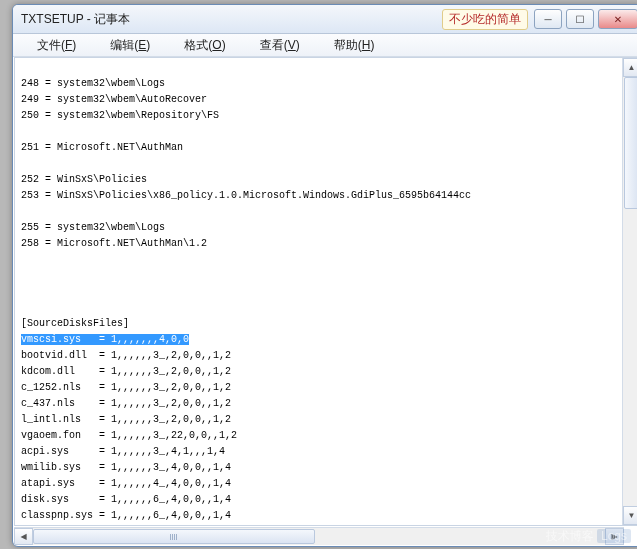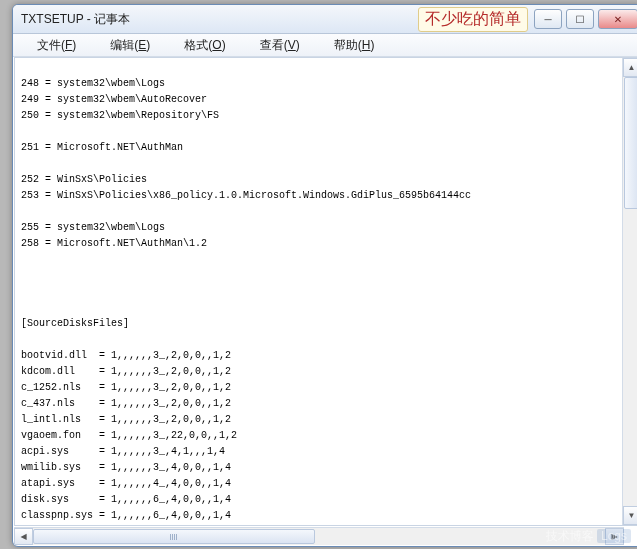--- a/index.html
+++ b/index.html
@@ -1,19 +1,19 @@
 <!DOCTYPE html>
 <html><head>
 <meta charset="utf-8">
 <style>
   html,body{margin:0;padding:0;width:637px;height:549px;font-family:Tahoma,"Microsoft YaHei",sans-serif;font-size:12px;background:#b8b8b8;overflow:hidden;position:relative}
   .window{position:absolute;left:12px;top:4px;width:629px;height:541px;background:#fff;border:1px solid #6a8bb5;border-radius:6px;box-shadow:0 0 6px rgba(0,0,0,.3);overflow:hidden}
   .titlebar{height:28px;background:linear-gradient(#f4f7fb,#dde7f5);display:flex;align-items:center;padding:0 4px 0 8px;border-bottom:1px solid #b8c6d9}
   .title-text{flex:1;color:#222;font-size:12px}
-  .tb-badge{font-size:16px;color:#b52b2b;background:#fffbe8;border:1px solid #e0cc8a;border-radius:3px;padding:1px 6px;margin-right:6px}
+  .tb-badge{font-size:12px;color:#b52b2b;background:#fffbe8;border:1px solid #e0cc8a;border-radius:3px;padding:1px 6px;margin-right:6px}
   .btn-group{display:flex;gap:4px}
   .w-btn{width:26px;height:18px;border:1px solid #8ca3c0;border-radius:3px;background:linear-gradient(#fefefe,#dfe8f3);display:flex;align-items:center;justify-content:center;font-size:10px;color:#333}
   .w-btn.close{width:38px;background:linear-gradient(#fbeaea,#e98a8a);color:#7a2020}
   .menubar{height:22px;background:linear-gradient(#fbfcfe,#eef2f8);border-bottom:1px solid #d3dce8;display:flex;align-items:center;padding-left:16px;gap:18px}
   .menu-item{padding:2px 8px;color:#222;border-radius:2px}
   .menu-item u{text-decoration:underline}
   .content-wrap{position:absolute;left:1px;right:1px;top:52px;bottom:20px;border:1px solid #c9d4e3;background:#fff}
   .content{position:absolute;inset:0;overflow:hidden;font-family:"Courier New",monospace;font-size:10px;line-height:16px;white-space:pre;color:#000;padding:2px 6px}
   .sel{background:#3399ff;color:#fff}
   .vscroll{position:absolute;right:0;top:0;bottom:0;width:17px;background:#f0f0f0;border-left:1px solid #d3dce8}
@@ -70,21 +70,21 @@
 252 = WinSxS\Policies
 253 = WinSxS\Policies\x86_policy.1.0.Microsoft.Windows.GdiPlus_6595b64144cc
 
 255 = system32\wbem\Logs
 258 = Microsoft.NET\AuthMan\1.2
 
 
 
 
 [SourceDisksFiles]
-</span><span>
+</span><span class="sel">vmscsi.sys   = 1,,,,,,,4,0,0</span><span>
 bootvid.dll  = 1,,,,,,3_,2,0,0,,1,2
 kdcom.dll    = 1,,,,,,3_,2,0,0,,1,2
 c_1252.nls   = 1,,,,,,3_,2,0,0,,1,2
 c_437.nls    = 1,,,,,,3_,2,0,0,,1,2
 l_intl.nls   = 1,,,,,,3_,2,0,0,,1,2
 vgaoem.fon   = 1,,,,,,3_,22,0,0,,1,2
 acpi.sys     = 1,,,,,,3_,4,1,,,1,4
 wmilib.sys   = 1,,,,,,3_,4,0,0,,1,4
 atapi.sys    = 1,,,,,,4_,4,0,0,,1,4
 disk.sys     = 1,,,,,,6_,4,0,0,,1,4

